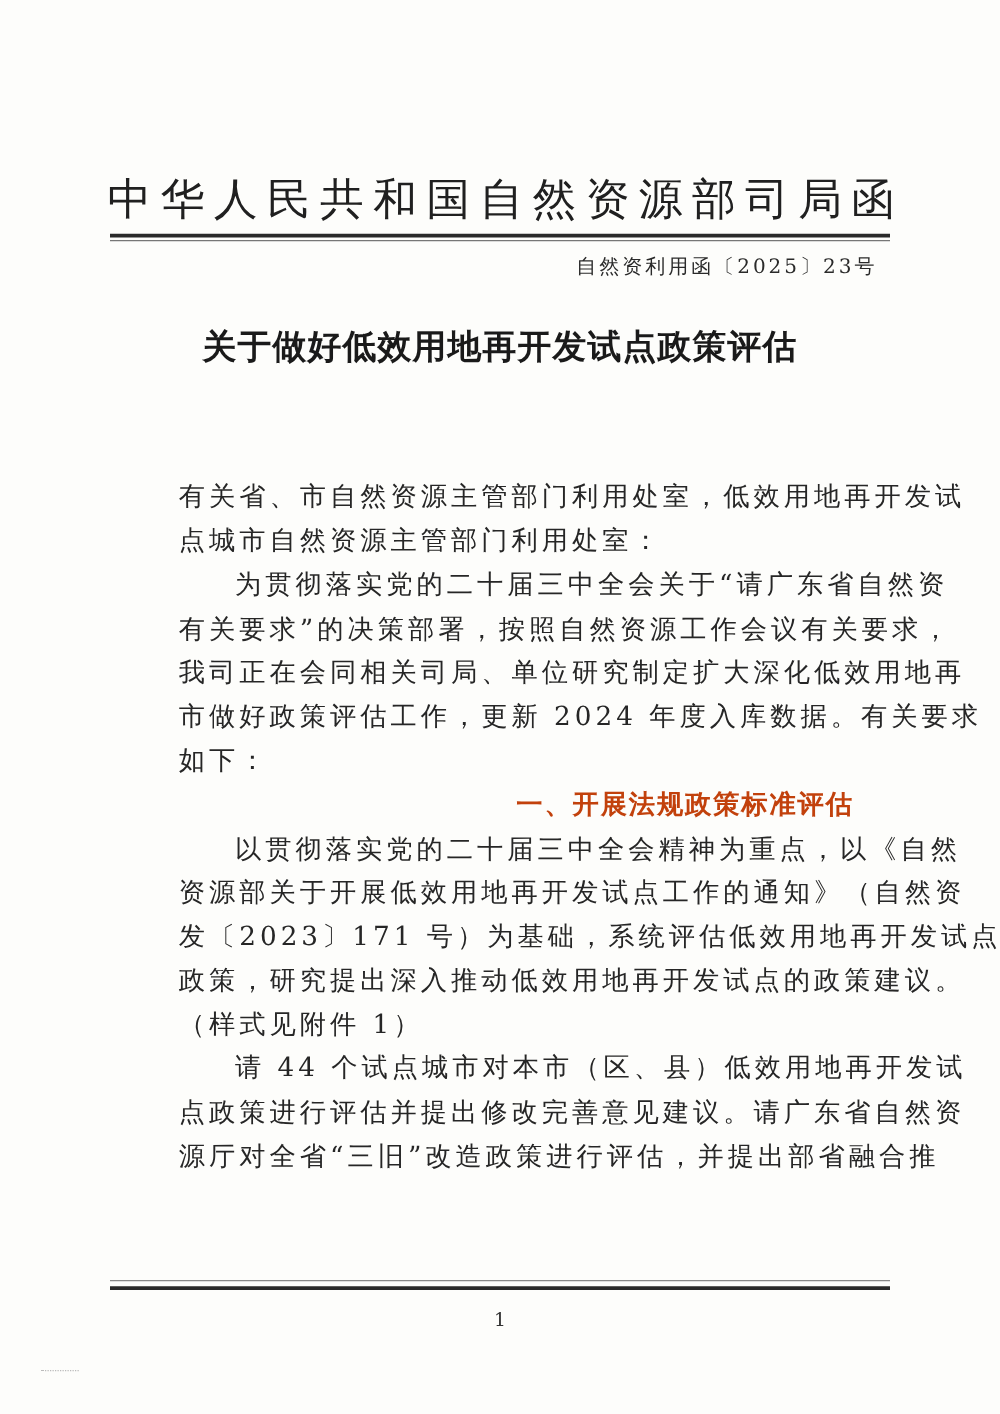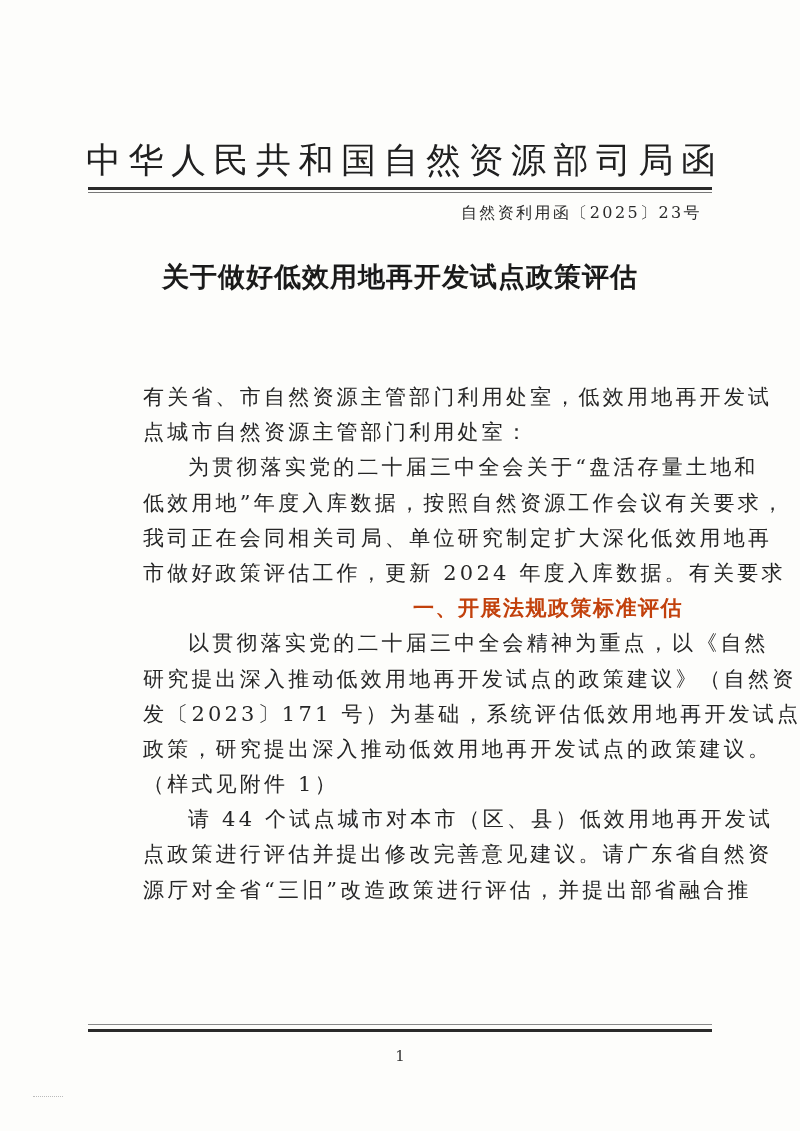--- a/index.html
+++ b/index.html
@@ -95,27 +95,28 @@
   <div class="rule-top-thin"></div>
   <div class="doc-number">自然资利用函〔2025〕23号</div>
 
   <div class="doc-title">
     <div>关于做好低效用地再开发试点政策评估</div>
   </div>
 
   <div class="body">
     <div class="line">有关省、市自然资源主管部门利用处室，低效用地再开发试</div>
     <div class="line">点城市自然资源主管部门利用处室：</div>
-    <div class="line indent">为贯彻落实党的二十届三中全会关于“盘活存量土地和</div>
-    <div class="line">低效用地”年度入库数据，按照自然资源工作会议有关要求，</div>
+    <div class="line indent">为贯彻落实党的二十届三中全会关于“请广东省自然资</div>
+    <div class="line">有关要求”的决策部署，按照自然资源工作会议有关要求，</div>
     <div class="line">我司正在会同相关司局、单位研究制定扩大深化低效用地再</div>
     <div class="line">市做好政策评估工作，更新 2024 年度入库数据。有关要求</div>
+    <div class="line">如下：</div>
     <div class="line indent heading">一、开展法规政策标准评估</div>
     <div class="line indent">以贯彻落实党的二十届三中全会精神为重点，以《自然</div>
-    <div class="line">研究提出深入推动低效用地再开发试点的政策建议》（自然资</div>
+    <div class="line">资源部关于开展低效用地再开发试点工作的通知》（自然资</div>
     <div class="line">发〔2023〕171 号）为基础，系统评估低效用地再开发试点</div>
     <div class="line">政策，研究提出深入推动低效用地再开发试点的政策建议。</div>
     <div class="line">（样式见附件 1）</div>
     <div class="line indent">请 44 个试点城市对本市（区、县）低效用地再开发试</div>
     <div class="line">点政策进行评估并提出修改完善意见建议。请广东省自然资</div>
     <div class="line">源厅对全省“三旧”改造政策进行评估，并提出部省融合推</div>
   </div>
 
   <div class="rule-bottom-thin"></div>
   <div class="rule-bottom"></div>

